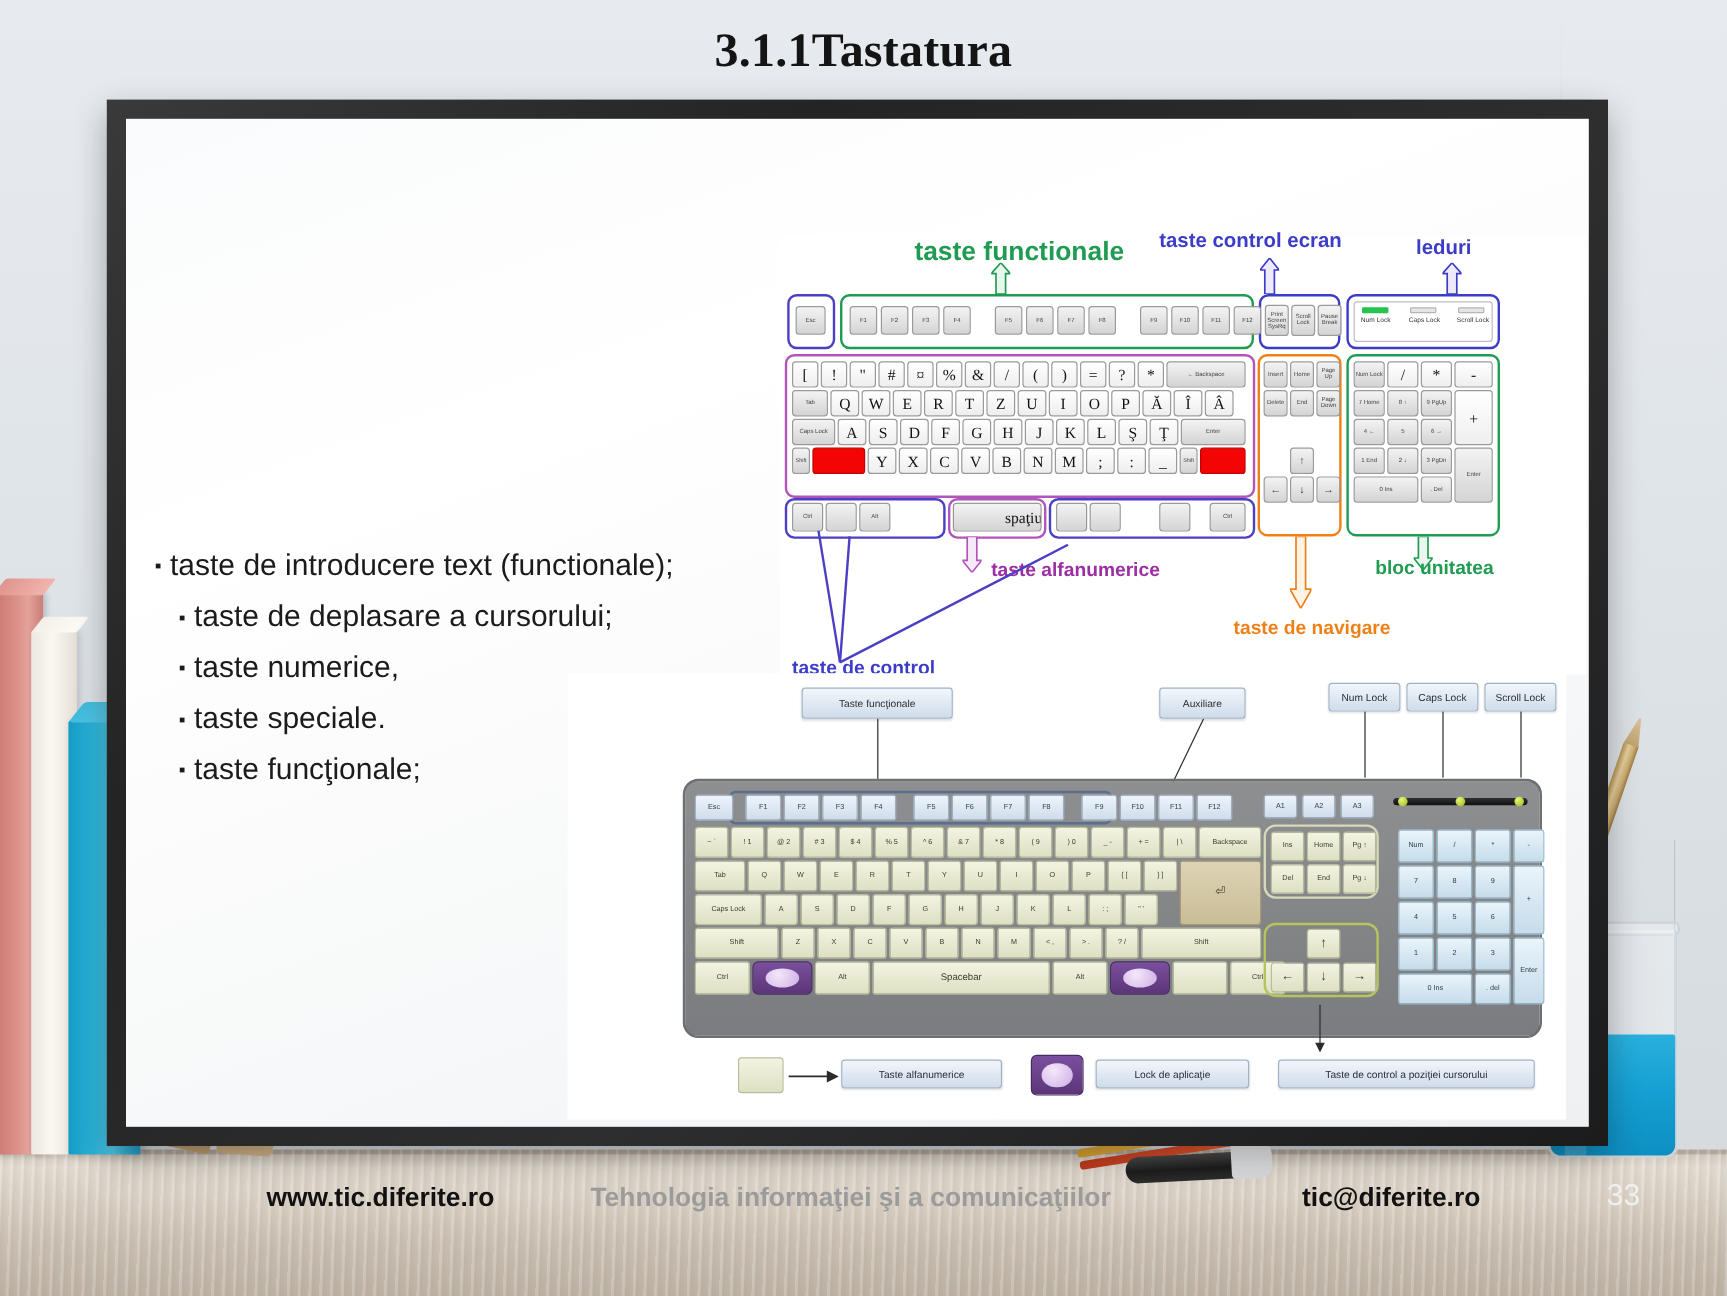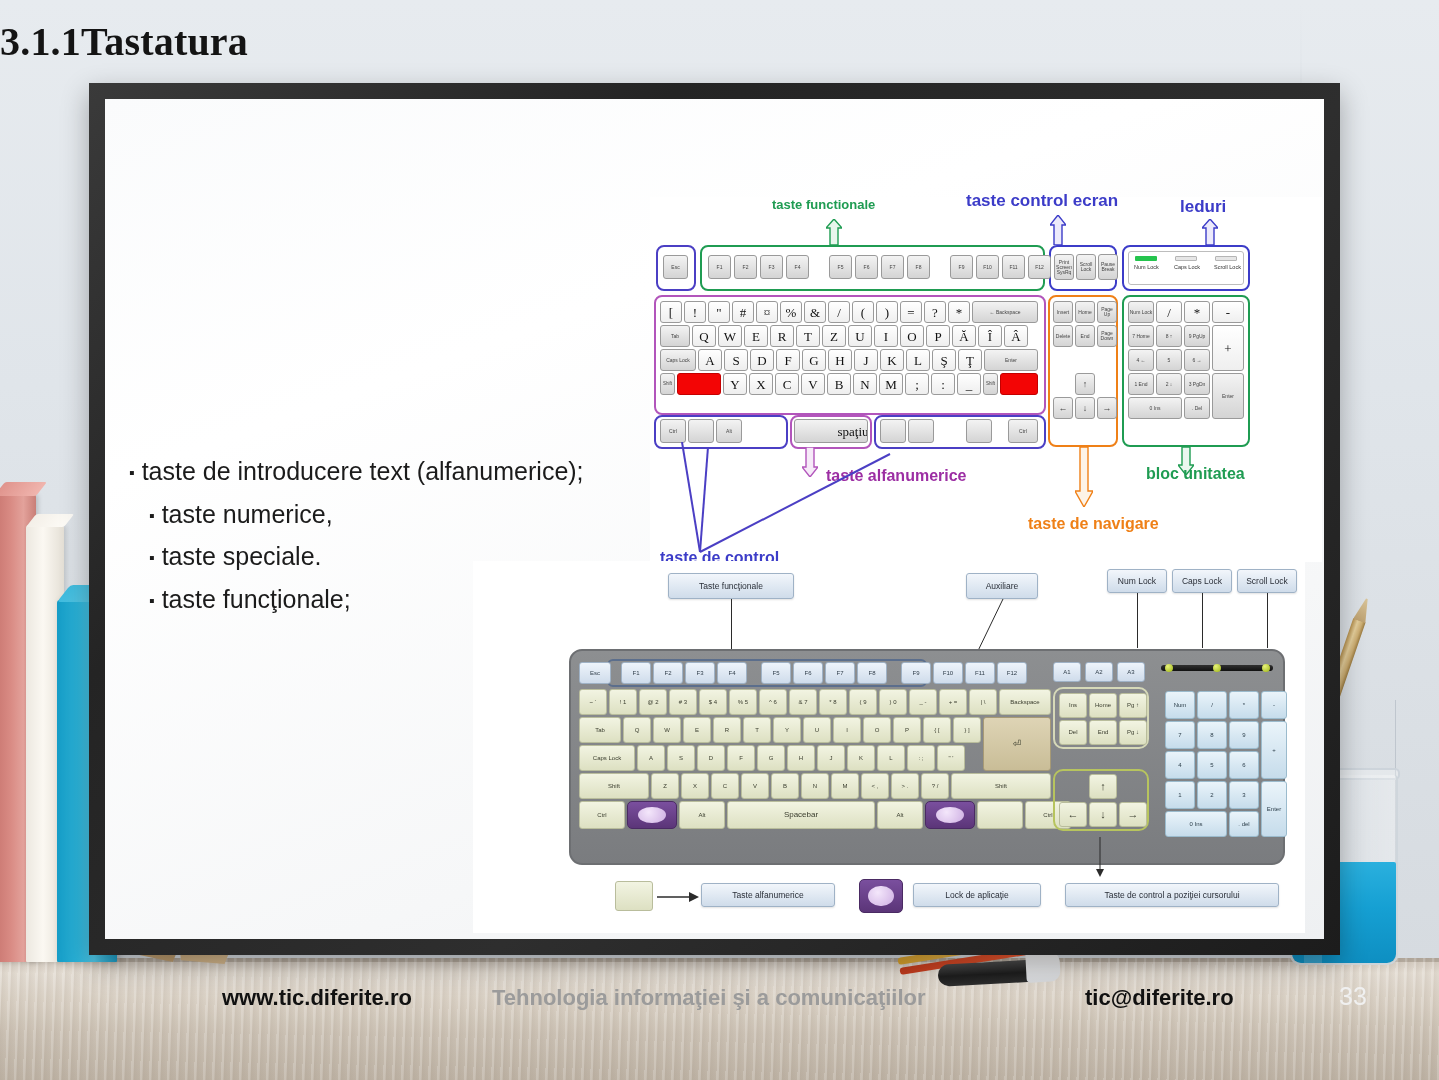--- a/index.html
+++ b/index.html
@@ -74,21 +74,21 @@
   
   .pencil{position:absolute;height:7px;border-radius:3px;transform-origin:left center;}
   .pencil-red{left:900px;top:968px;width:370px;background:linear-gradient(90deg,#bf3a1d,#e8542c 30%,#f2743f 70%,#c94421);transform:rotate(-9deg);}
   .pencil-orange{left:898px;top:958px;width:362px;background:linear-gradient(90deg,#d9a22c,#f4c463 35%,#f7d488 70%,#dca63a);transform:rotate(-9deg);}
   .marker{position:absolute;left:938px;top:962px;width:104px;height:22px;border-radius:11px;
     background:linear-gradient(180deg,#4a4a4a,#1d1d1d 55%,#2d2d2d);transform:rotate(-3deg);}
   .marker-cap{position:absolute;left:1026px;top:952px;width:34px;height:30px;border-radius:4px 10px 10px 4px;
     background:linear-gradient(180deg,#f2f2f2,#d7d9dc);transform:rotate(-3deg);}
 
   
-  .slide-title{position:absolute;left:0;top:18px;width:1439px;
+  .slide-title{position:absolute;left:0;top:18px;width:1439px;text-align:center;
     font-family:"Liberation Serif",serif;font-weight:700;font-size:40px;color:#141414;letter-spacing:.2px;}
 
   
   .frame{position:absolute;left:89px;top:83px;width:1251px;height:872px;
     background:linear-gradient(135deg,#3a3a3a 0%,#242424 28%,#2e2e2e 60%,#1c1c1c 100%);
     padding:16px;box-shadow:0 10px 26px rgba(0,0,0,.30);}
   .board{position:relative;width:100%;height:100%;
     background:linear-gradient(160deg,#fafbfc 0%,#ffffff 30%,#f6f7f8 72%,#eef0f2 100%);overflow:hidden;}
 
   
@@ -184,29 +184,30 @@
 <div class="jar-liquid"></div>
 
 <div class="slide-title">3.1.1Tastatura</div>
 
 <div class="frame">
 <div class="board">
 
 
 
   <div class="bullets">
-    <div class="bullet b-0"><span class="mk">▪</span><span>taste de introducere text (alfanumerice);</span></div>
+    <div class="bullet b-0"><span class="mk">▪</span><span>taste de introducere text (functionale);</span></div>
+    <div class="bullet b-1"><span class="mk">▪</span><span>taste de deplasare a cursorului;</span></div>
     <div class="bullet b-2"><span class="mk">▪</span><span>taste numerice,</span></div>
     <div class="bullet b-4"><span class="mk">▪</span><span>taste speciale.</span></div>
     <div class="bullet b-3"><span class="mk">▪</span><span>taste funcţionale;</span></div>
   </div>
 
   <div class="kbd1">
 
-    <div class="lab lab-green" style="left:122px;top:0;font-size:13px;">taste functionale</div>
+    <div class="lab lab-green" style="left:112px;top:0;font-size:22px;">taste functionale</div>
     <div class="lab lab-blue" style="left:316px;top:-6px;font-size:17px;">taste control ecran</div>
     <div class="lab lab-blue" style="left:530px;top:0;font-size:17px;">leduri</div>
 
     <div class="ar" style="left:176px;top:22px;">
       <svg width="16" height="26">
             <polygon points="8,0 16,9 12,9 12,26 4,26 4,9 0,9" fill="#e8f6ec" stroke="#1f9c52" stroke-width="1.4"></polygon>
           </svg>
         </div>
     <div class="ar" style="left:400px;top:18px;">
       <svg width="16" height="30">

